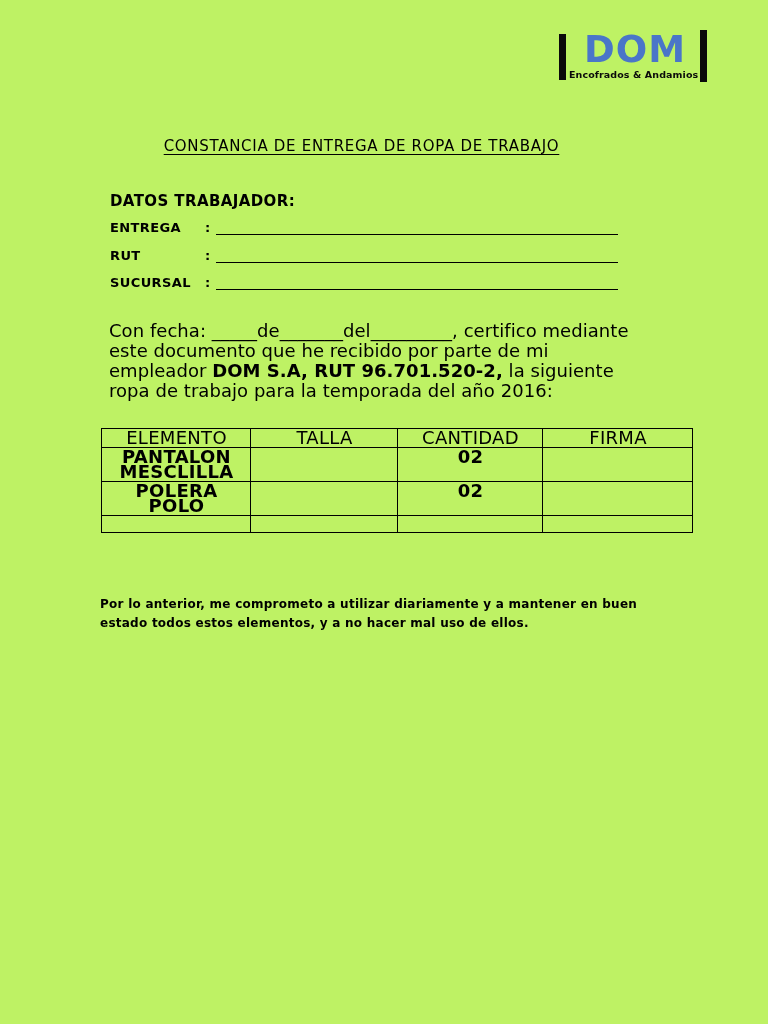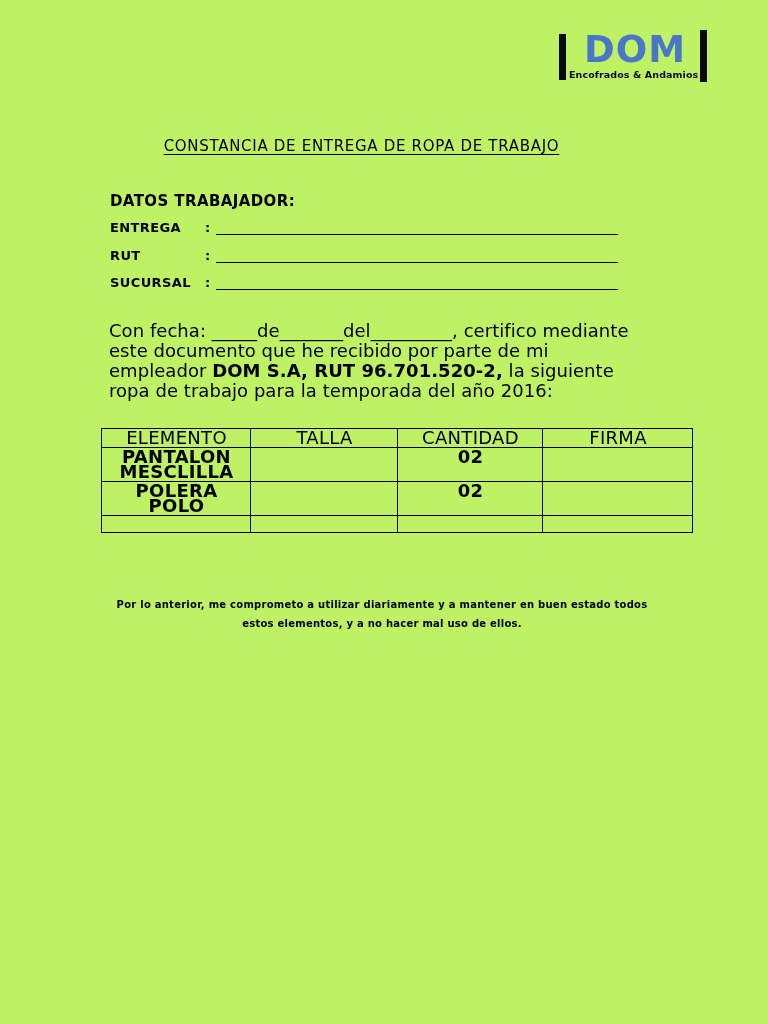--- a/index.html
+++ b/index.html
@@ -163,28 +163,27 @@
   .col-cantidad { width: 135px; }
   .col-firma    { width: 140px; }
 
   .row-tall td   { height: 29px; }
   .row-short td  { height: 15px; }
   .row-empty td  { height: 14px; }
 
   
   .closing-par {
     position: absolute;
-    left: 108px;
+    left: 100px;
     top: 595px;
     width: 548px;
-    font-size: 10px;
+    font-size: 12px;
     font-weight: bold;
     line-height: 19px;
     letter-spacing: 0.25px;
-    text-align: center;
   }
 </style>
 </head>
 <body>
 
 <div class="page">
 
   <div class="logo">
     <div class="logo-bar logo-bar-left"></div>
     <div class="logo-bar logo-bar-right"></div>

